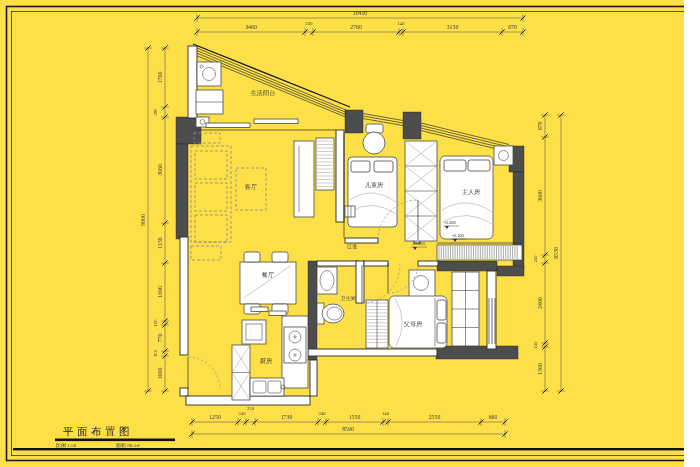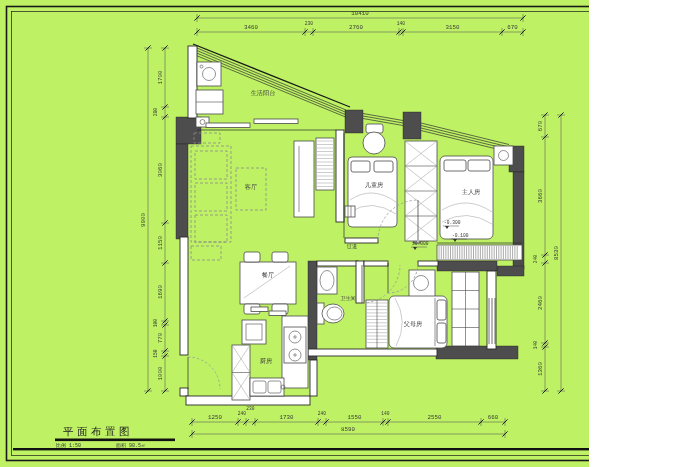--- a/index.html
+++ b/index.html
@@ -1,16 +1,16 @@
 <!DOCTYPE html>
 <html><head>
 <meta charset="utf-8">
 <style>
   html,body{margin:0;padding:0;background:#fff}
-  .canvas{position:relative;width:589px;height:467px;background:#bef264;font-family:Liberation Mono, monospace;overflow:hidden}
+  .canvas{position:relative;width:684px;height:467px;background:#fde047;font-family:Liberation Serif, serif;overflow:hidden}
   svg text{user-select:none}
   .frame{fill:none;stroke:#1a1a1a;stroke-width:1.6}
   .frame2{fill:none;stroke:#1a1a1a;stroke-width:.7}
   .wall{fill:#4d4d4d;stroke:#222;stroke-width:.4}
   .wthin{fill:#fff;stroke:#2a2a2a;stroke-width:.9}
   .wln{stroke:#2f2f2f;stroke-width:.7;fill:none}
   .wlnb{stroke:#1a1a1a;stroke-width:1.3;fill:none}
   .furn{fill:#fff;stroke:#4a4a4a;stroke-width:.8}
   .furnl{stroke:#4a4a4a;stroke-width:.6;fill:none}
   .dash{fill:none;stroke:#8a8a8a;stroke-width:.8;stroke-dasharray:3 2}

